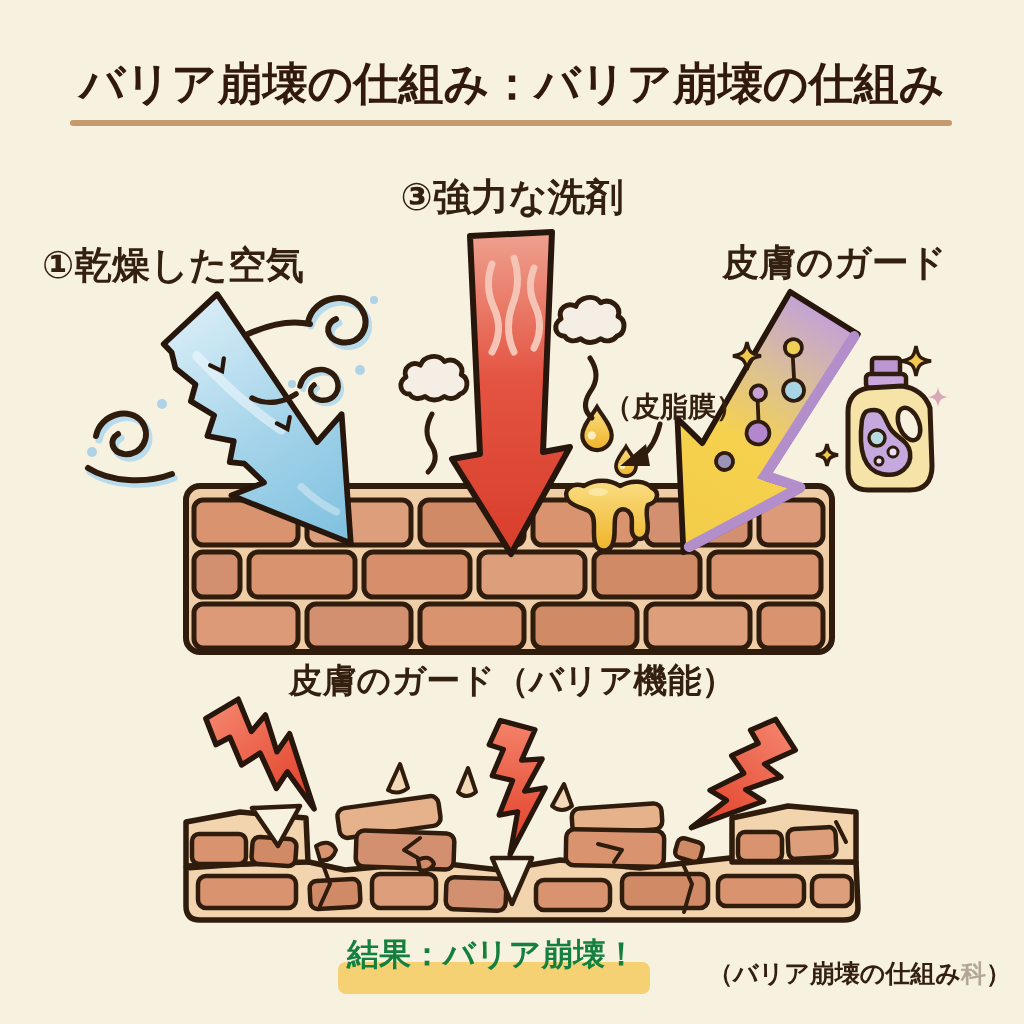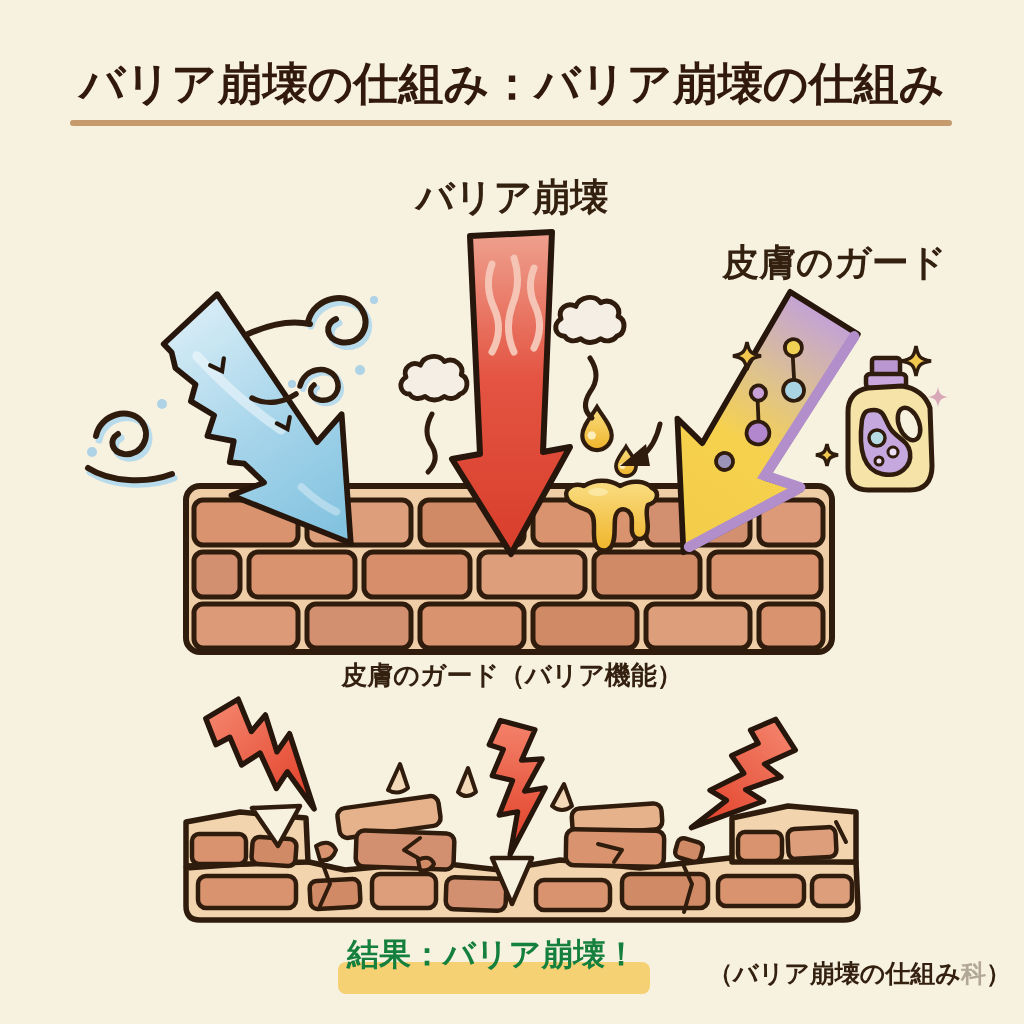--- a/index.html
+++ b/index.html
@@ -8,21 +8,21 @@
   .stage{position:relative;width:1024px;height:1024px;background:#f7f1e0;}
   svg.canvas{position:absolute;left:0;top:0;z-index:1;}
   .txt{position:absolute;z-index:6;color:#33200f;font-weight:800;white-space:nowrap;}
   .page-title{left:0;top:54px;width:1024px;text-align:center;font-size:45px;letter-spacing:0px;color:#31190b;}
   .title-underline{position:absolute;z-index:5;left:70px;top:120px;width:882px;height:6px;
        background:#c59b6d;border-radius:3px;}
   .lbl-dry{left:42px;top:240px;font-size:38px;}
   .lbl-hot{left:0;top:172px;width:1024px;text-align:center;font-size:38px;}
   .lbl-det{left:722px;top:238px;font-size:37px;}
   .lbl-sebum{left:604px;top:388px;font-size:28px;}
-  .wall-caption{left:0;top:658px;width:1024px;text-align:center;font-size:26px;}
+  .wall-caption{left:0;top:658px;width:1024px;text-align:center;font-size:34px;}
   .result-text{left:347px;top:933px;font-size:32px;color:#15803d;}
   .result-highlight{position:absolute;z-index:4;left:338px;top:962px;width:312px;height:32px;
        background:#f4cd68;border-radius:8px;opacity:.9;}
   .credit{left:708px;top:957px;font-size:25px;font-weight:800;}
   .credit .faded{opacity:.35;}
 </style>
 </head>
 <body>
 
 <div class="stage">
@@ -261,23 +261,25 @@
     </g>
     <g transform="translate(768,712) rotate(44) scale(1.05)">
       <path d="M 10,0 L 44,8 L 32,38 L 52,36 L 36,68 L 56,64 L 24,130 L 30,88 L 12,92 L 24,58 L 4,54 L 14,28 L 0,24 Z" fill="url(#gBolt)" stroke="#27160b" stroke-width="5" stroke-linejoin="round"></path>
     </g>
   </g>
 </svg>
 
 <div class="txt page-title">バリア崩壊の仕組み：バリア崩壊の仕組み</div>
 <div class="title-underline"></div>
 
-<div class="txt lbl-hot">バリア崩壊</div>
+<div class="txt lbl-dry">①乾燥した空気</div>
+<div class="txt lbl-hot">③強力な洗剤</div>
 <div class="txt lbl-det">皮膚のガード</div>
 
+<div class="txt lbl-sebum">（皮脂膜）</div>
 
 <div class="txt wall-caption">皮膚のガード（バリア機能）</div>
 
 <div class="result-highlight"></div>
 <div class="txt result-text">結果：バリア崩壊！</div>
 
 <div class="txt credit"><span>（バリア崩壊の仕組み</span><span class="faded">科</span><span>）</span></div>
 
 </div>
 

